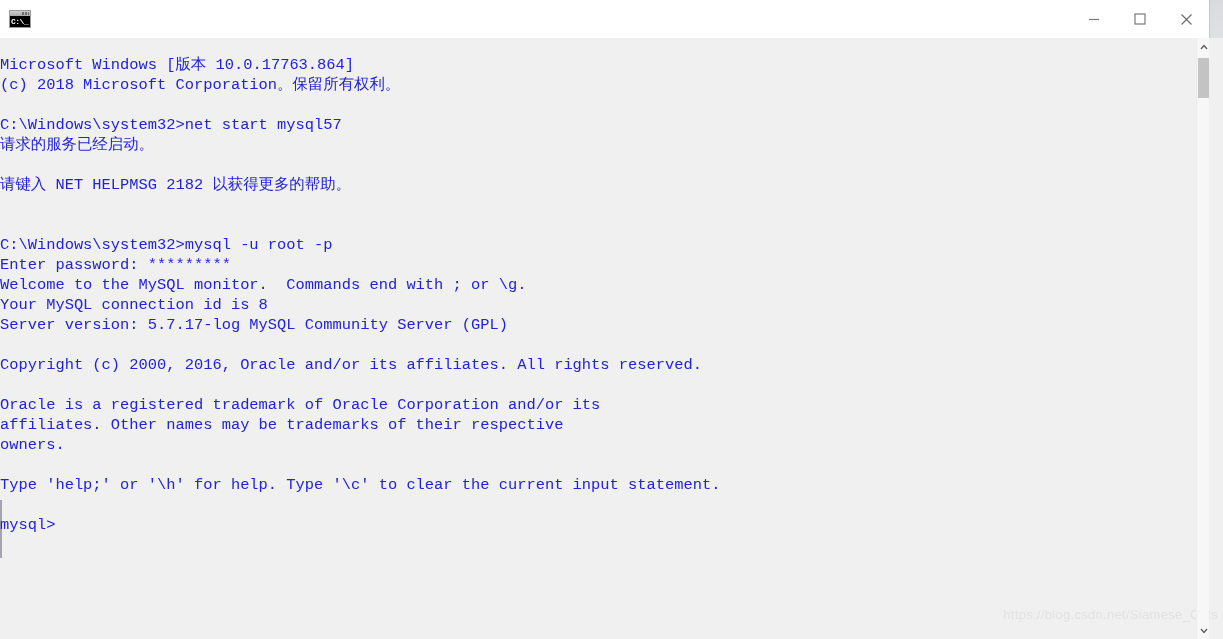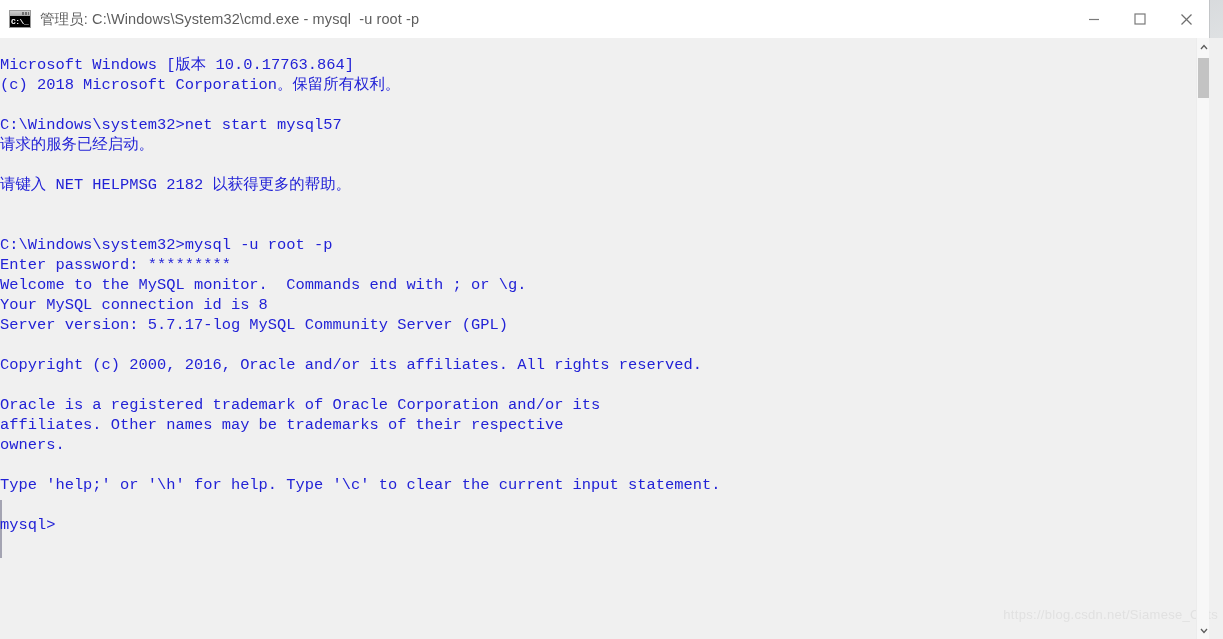--- a/index.html
+++ b/index.html
@@ -29,20 +29,21 @@
   }
 
   
   #window {
     position: absolute;
     left: 0; top: 0;
     width: 1209px;
     height: 639px;
     background: #ffffff;
     box-shadow: 0 0 0 1px rgba(0,0,0,0.10);
+    text-decoration: underline;
   }
 
   
   #titlebar {
     position: relative;
     height: 38px;
     background: #ffffff;
     border-bottom: 1px solid #e8e8e8;
     display: flex;
     align-items: center;
@@ -183,21 +184,20 @@
 
 <div id="window">
 
   <div id="titlebar">
     <div id="app-icon">
       <div class="icon-titlerow">
         <div class="icon-dots"></div>
       </div>
       <div class="icon-body">C:\_</div>
     </div>
-    <div id="title-text">管理员: C:\Windows\System32\cmd.exe - mysql  -u root -p</div>
 
     <div id="wincontrols">
       <div class="winbtn">
         <svg width="12" height="12" viewBox="0 0 12 12">
           <line x1="1" y1="6.5" x2="11" y2="6.5" stroke="#7a7a7a" stroke-width="1.2"></line>
         </svg>
       </div>
       <div class="winbtn">
         <svg width="12" height="12" viewBox="0 0 12 12">
           <rect x="1" y="1" width="10" height="10" fill="none" stroke="#7a7a7a" stroke-width="1.2"></rect>

